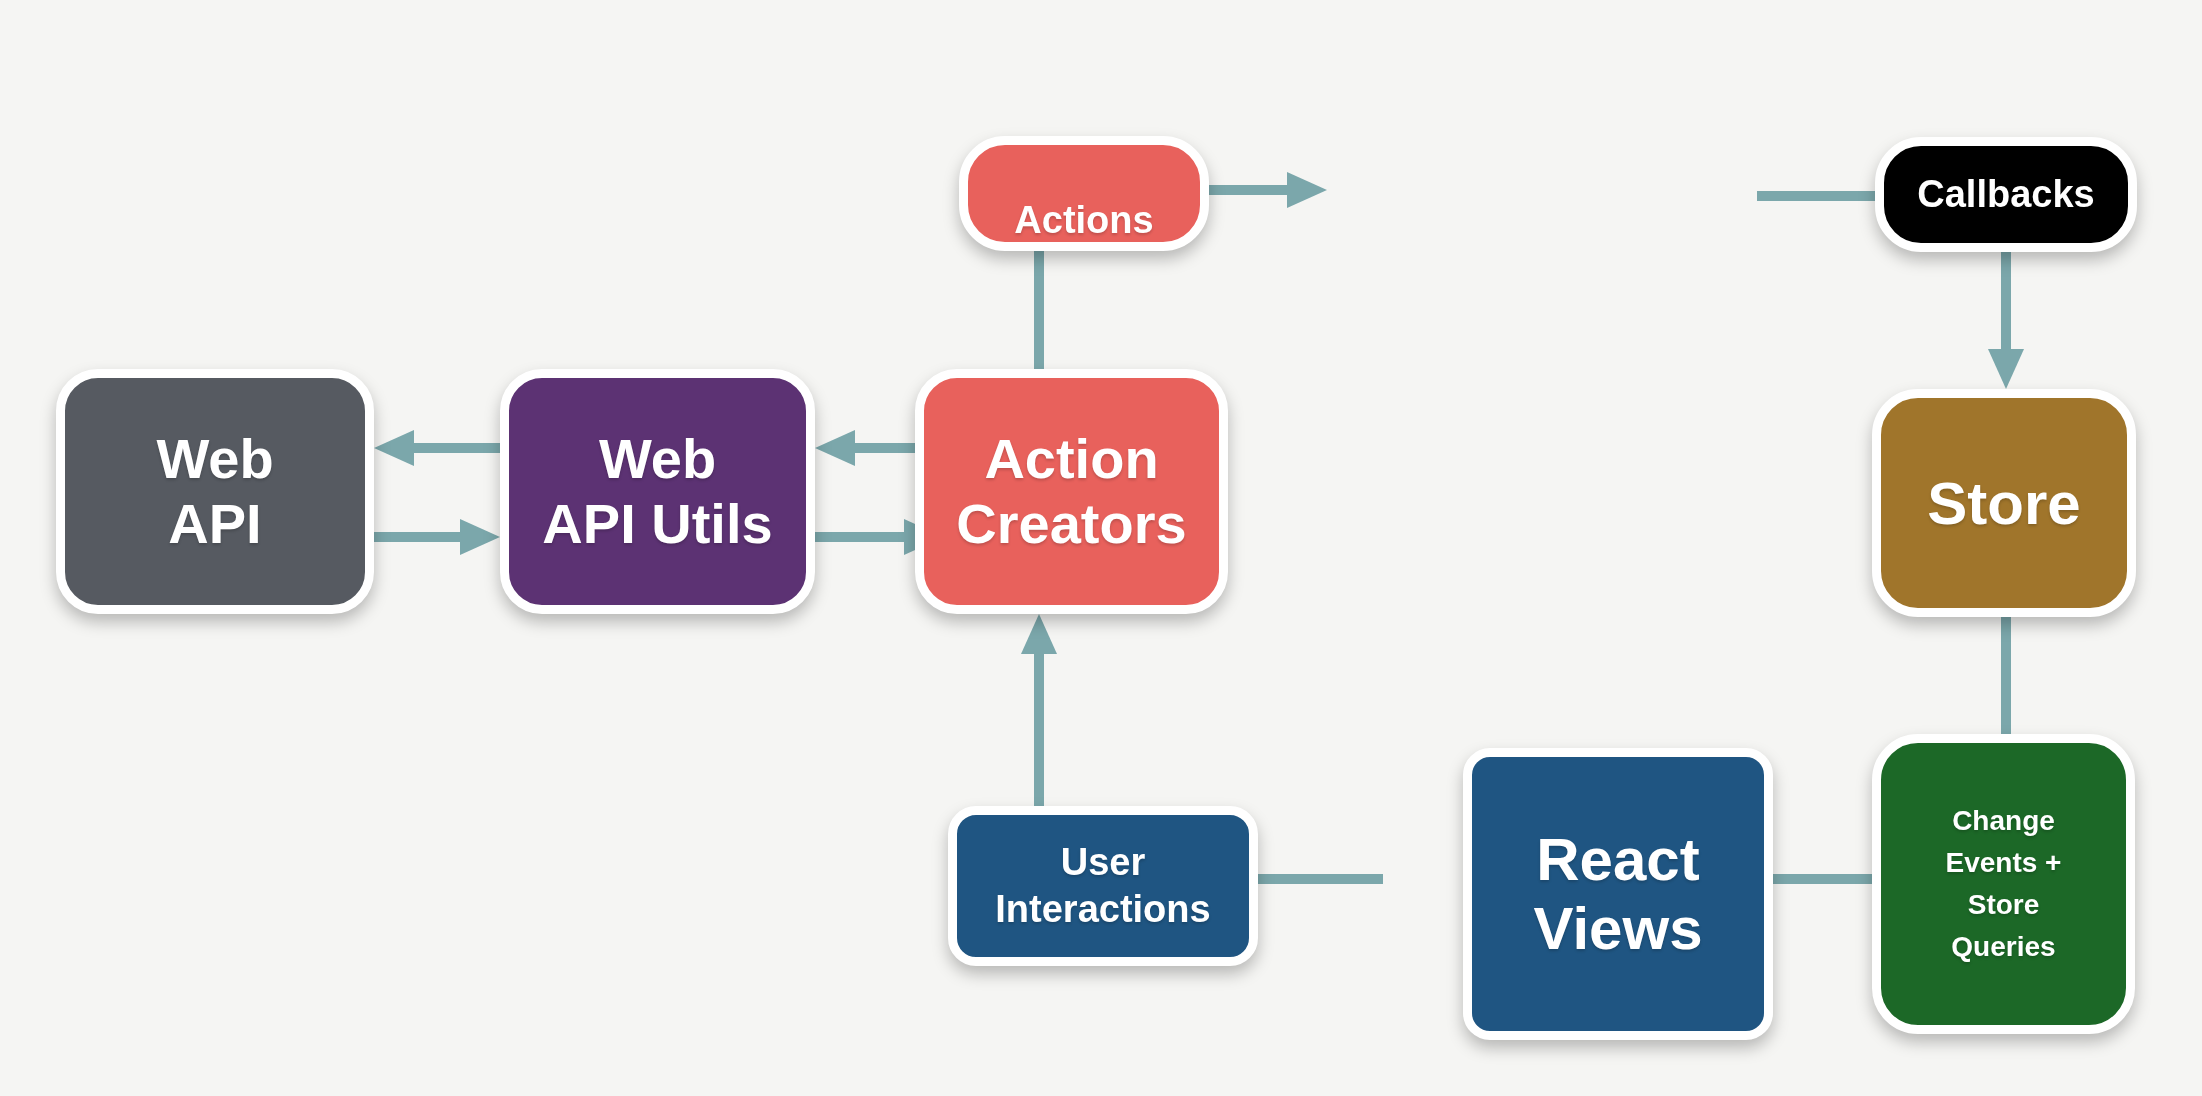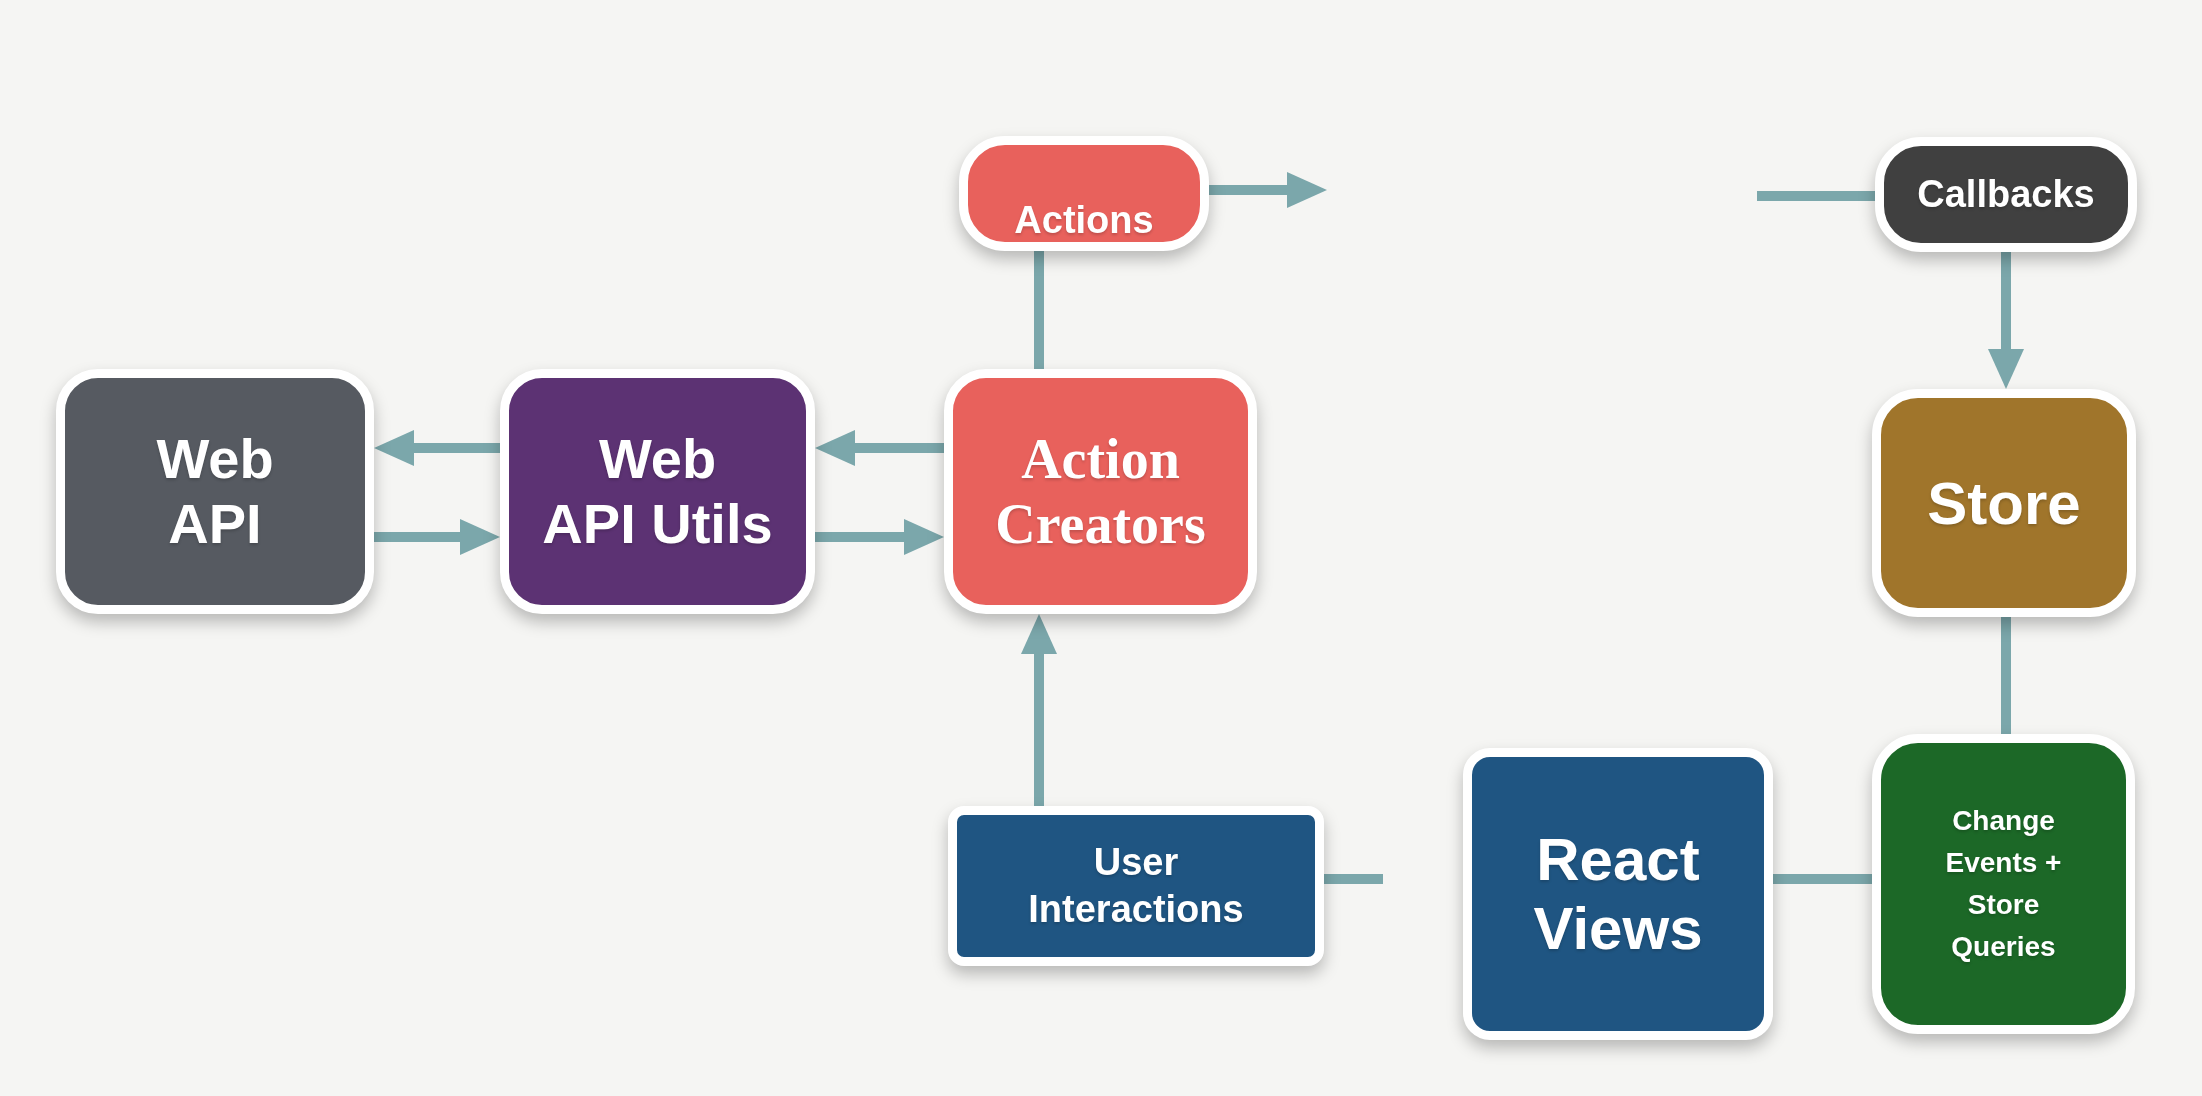--- a/index.html
+++ b/index.html
@@ -22,28 +22,28 @@
     font-weight: 700;
     text-align: center;
   }
   .node .label {
     white-space: pre-line;
     text-shadow: 0 2px 3px rgba(0,0,0,0.18);
   }
 
   #web-api            { left: 56px;   top: 369px; width: 318px; height: 245px; border-radius: 42px; font-size: 56px; line-height: 1.15; }
   #web-api-utils      { left: 500px;  top: 369px; width: 315px; height: 245px; border-radius: 42px; font-size: 56px; line-height: 1.15; }
-  #action-creators    { left: 944px;  top: 369px; width: 313px; height: 245px; border-radius: 42px; font-size: 56px; line-height: 1.15; font-family: Liberation Serif, serif; }
+  #action-creators    { left: 915px;  top: 369px; width: 313px; height: 245px; border-radius: 42px; font-size: 56px; line-height: 1.15; }
   #actions            { left: 959px;  top: 136px; width: 250px; height: 115px; border-radius: 46px; font-size: 38px; align-items: flex-end; }
   #dispatcher         { left: 1327px; top: 56px;  width: 428px; height: 210px; border-radius: 48px; font-size: 64px; }
   #callbacks          { left: 1875px; top: 137px; width: 262px; height: 115px; border-radius: 46px; font-size: 38px; }
   #store              { left: 1872px; top: 389px; width: 264px; height: 228px; border-radius: 46px; font-size: 60px; }
   #change-events      { left: 1872px; top: 734px; width: 263px; height: 300px; border-radius: 46px; font-size: 28px; line-height: 1.5; }
   #react-views        { left: 1463px; top: 748px; width: 310px; height: 292px; border-radius: 27px; font-size: 60px; line-height: 1.15; }
-  #user-interactions  { left: 948px;  top: 806px; width: 376px; height: 160px; border-radius: 16px; font-size: 38px; line-height: 1.25; }
+  #user-interactions  { left: 948px;  top: 806px; width: 310px; height: 160px; border-radius: 28px; font-size: 38px; line-height: 1.25; }
 
   
   .edge-line { position: absolute; }
   .edge-head { position: absolute; width: 40px; height: 36px; }
   .head-up, .head-down { width: 36px; height: 40px; }
   .head-right { clip-path: polygon(0 0, 100% 50%, 0 100%); }
   .head-left  { clip-path: polygon(100% 0, 0 50%, 100% 100%); }
   .head-down  { clip-path: polygon(0 0, 100% 0, 50% 100%); }
   .head-up    { clip-path: polygon(50% 0, 100% 100%, 0 100%); }
 </style>
@@ -112,21 +112,21 @@
   <div class="node" id="action-creators" style="background: rgb(232, 97, 92);">
     <span class="label">Action
 Creators</span>
   </div>
 
   <div class="node" id="actions" style="background: rgb(232, 97, 92);">
     <span class="label">Actions</span>
   </div>
 
 
-  <div class="node" id="callbacks" style="background: #404040;">
+  <div class="node" id="callbacks" style="background: #000000;">
     <span class="label">Callbacks</span>
   </div>
 
   <div class="node" id="store" style="background: rgb(160, 117, 43);">
     <span class="label">Store</span>
   </div>
 
   <div class="node" id="change-events" style="background: rgb(28, 104, 39);">
     <span class="label">Change
 Events +

